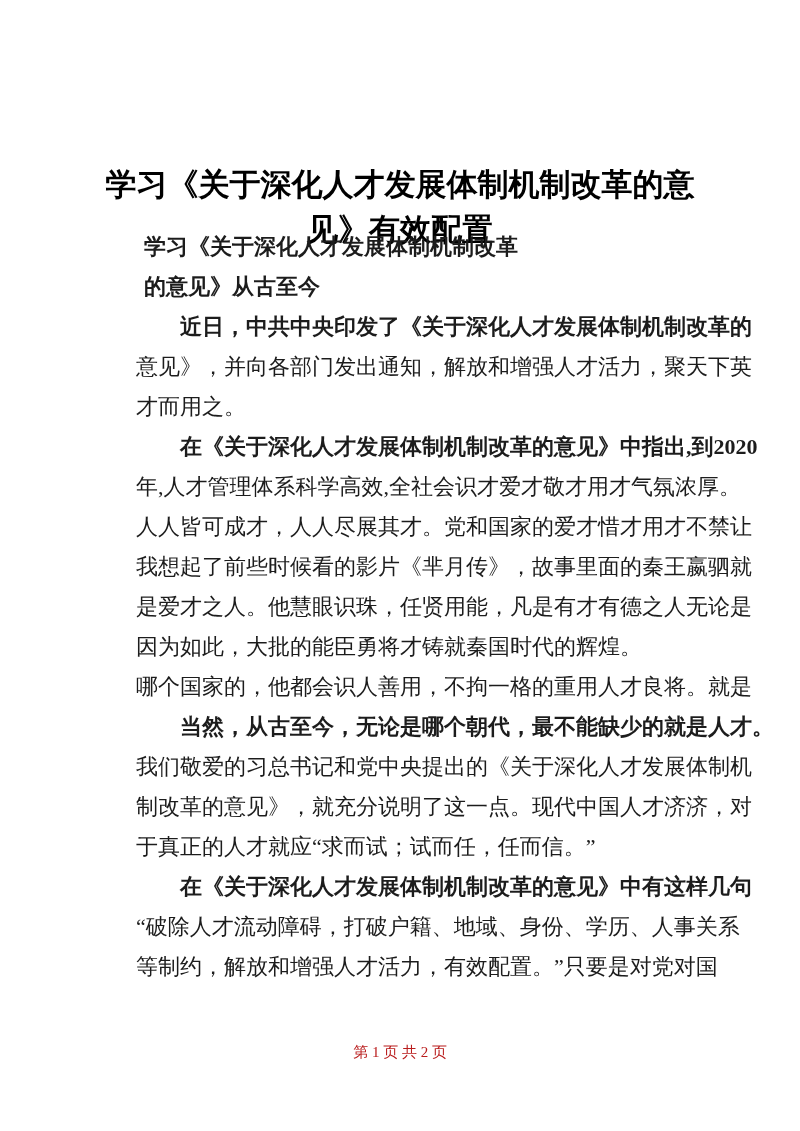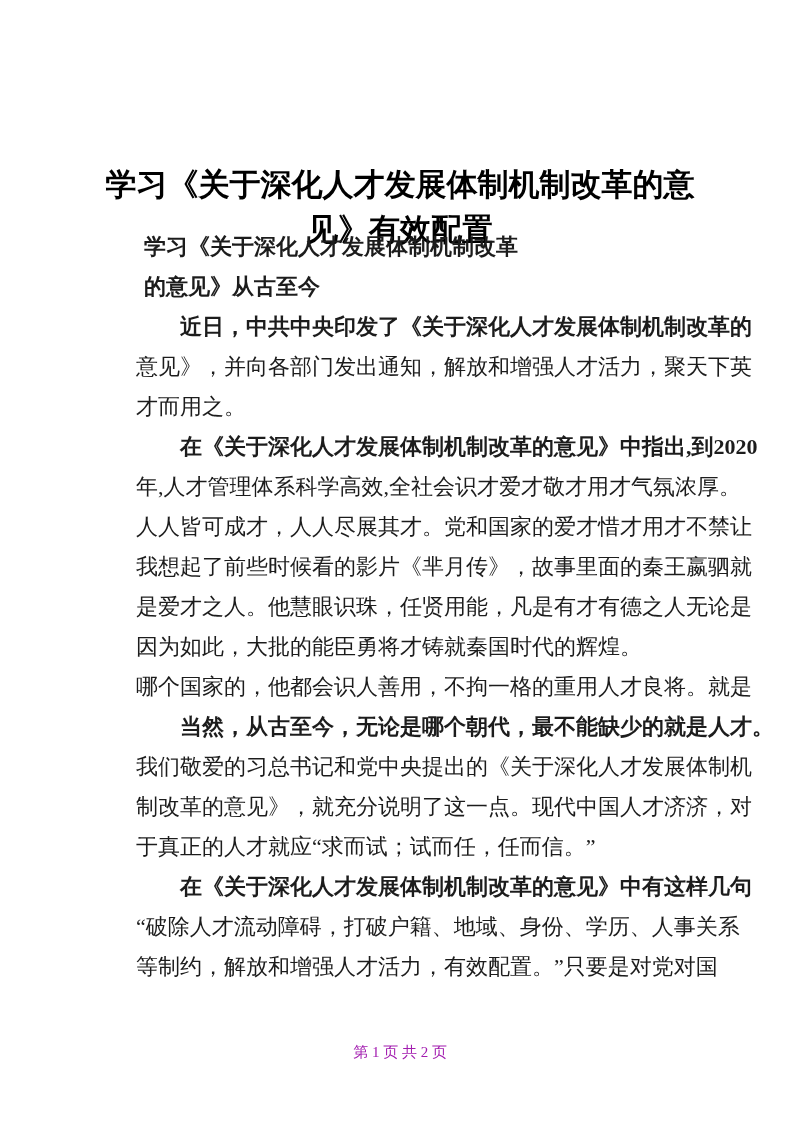--- a/index.html
+++ b/index.html
@@ -58,21 +58,21 @@
     font-weight: bold;
   }
   .doc-footer {
     position: absolute;
     top: 1041px;
     left: 0;
     width: 800px;
     text-align: center;
     font-size: 15px;
     line-height: 22px;
-    color: #a21caf;
+    color: #b91c1c;
   }
 </style>
 </head>
 <body>
 
 <div class="page">
 
   <h1 class="doc-title">
       <div class="line">学习《关于深化人才发展体制机制改革的意</div>
       <div class="line">见》有效配置</div>

